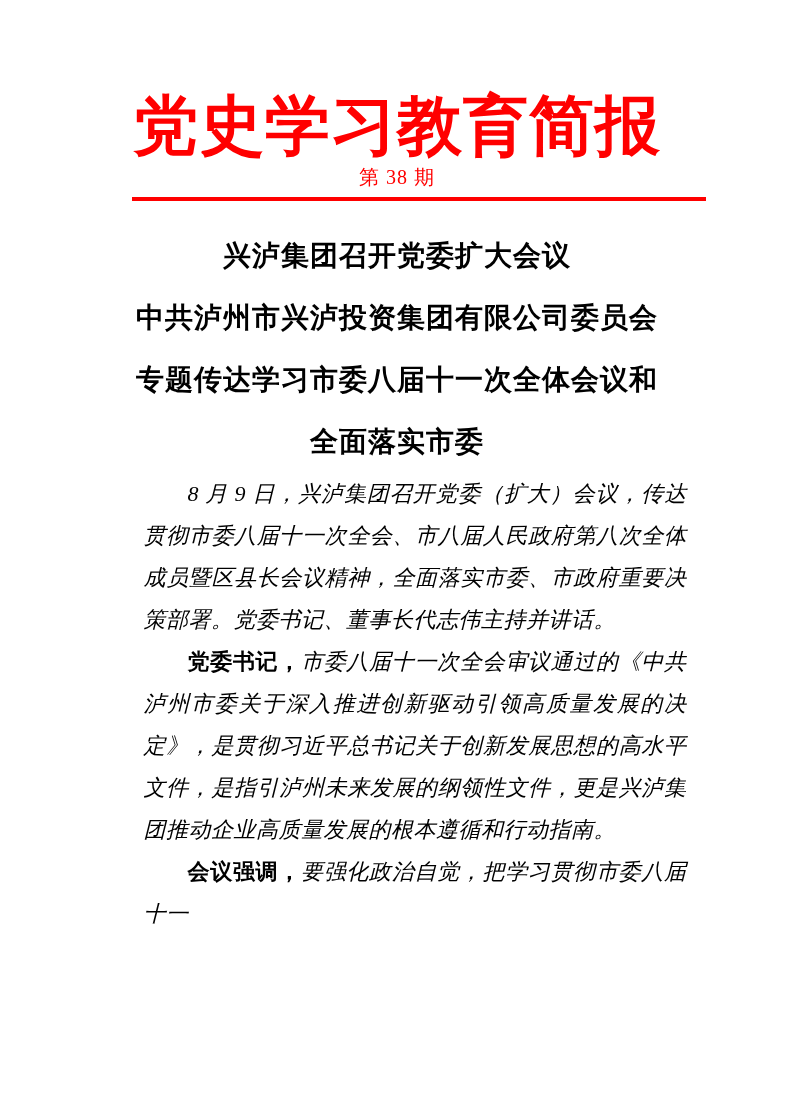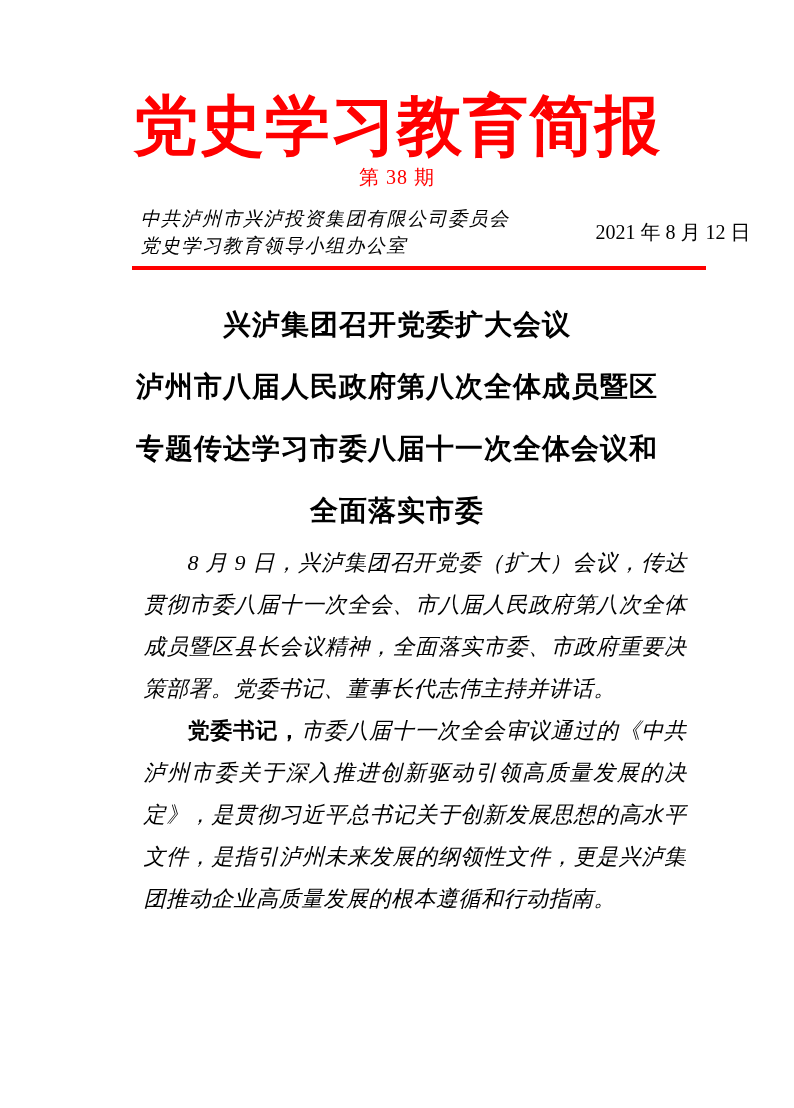--- a/index.html
+++ b/index.html
@@ -86,38 +86,32 @@
 </head>
 <body>
 
 <div class="page">
 
   <header>
     <h1 class="masthead-title">党史学习教育简报</h1>
 
     <div class="issue">第 38 期</div>
 
-    <div class="info-row">
-      <div class="org">
-        <div>中共泸州市兴泸投资集团有限公司委员会</div>
-        <div>党史学习教育领导小组办公室</div>
-      </div>
-      <div class="date">2021 年 8 月 12 日</div>
-    </div>
 
     <div class="divider"></div>
   </header>
 
   <main>
     <h2 class="article-title">
       <span class="title-line">兴泸集团召开党委扩大会议</span>
-      <span class="title-line">泸州市八届人民政府第八次全体成员暨区</span>
+      <span class="title-line">中共泸州市兴泸投资集团有限公司委员会</span>
       <span class="title-line">专题传达学习市委八届十一次全体会议和</span>
       <span class="title-line">全面落实市委</span>
     </h2>
 
     <p class="body-para"><span class="para-lead"></span><span class="para-text">8 月 9 日，兴泸集团召开党委（扩大）会议，传达贯彻市委八届十一次全会、市八届人民政府第八次全体成员暨区县长会议精神，全面落实市委、市政府重要决策部署。党委书记、董事长代志伟主持并讲话。</span></p>
 
     <p class="body-para"><span class="para-lead">党委书记，</span><span class="para-text">市委八届十一次全会审议通过的《中共泸州市委关于深入推进创新驱动引领高质量发展的决定》，是贯彻习近平总书记关于创新发展思想的高水平文件，是指引泸州未来发展的纲领性文件，更是兴泸集团推动企业高质量发展的根本遵循和行动指南。</span></p>
 
+    <p class="body-para"><span class="para-lead">会议强调，</span><span class="para-text">要强化政治自觉，把学习贯彻市委八届十一</span></p>
   </main>
 
 </div>
 
 </body></html>

